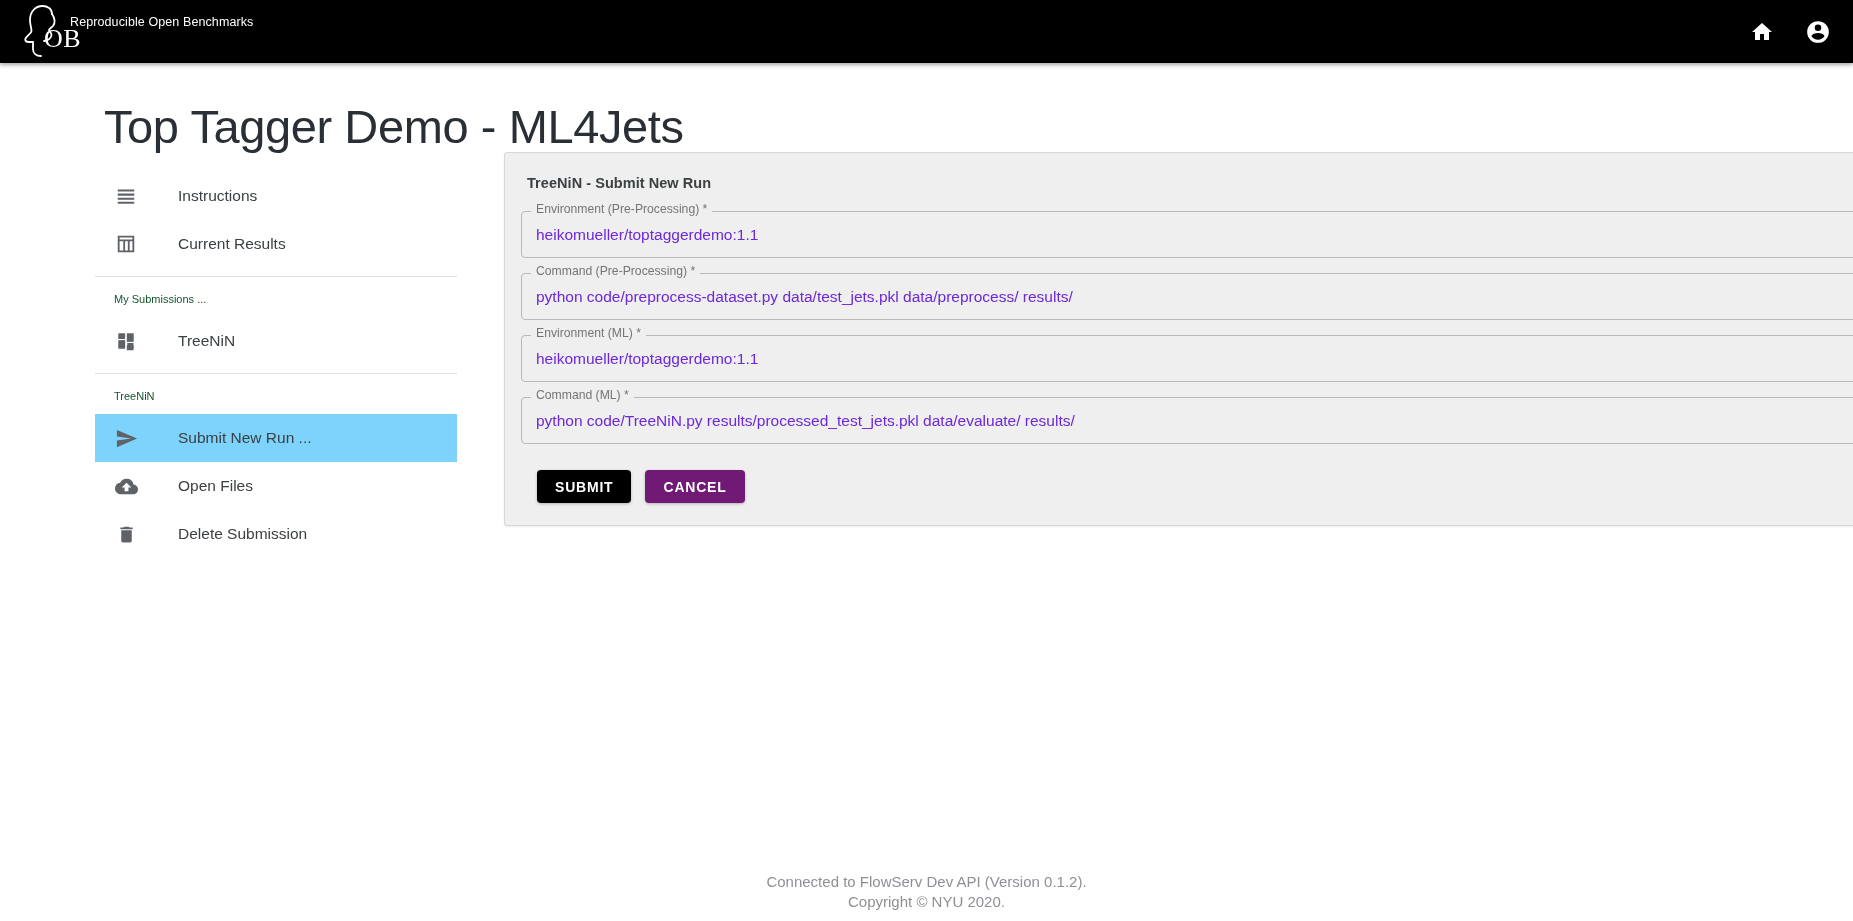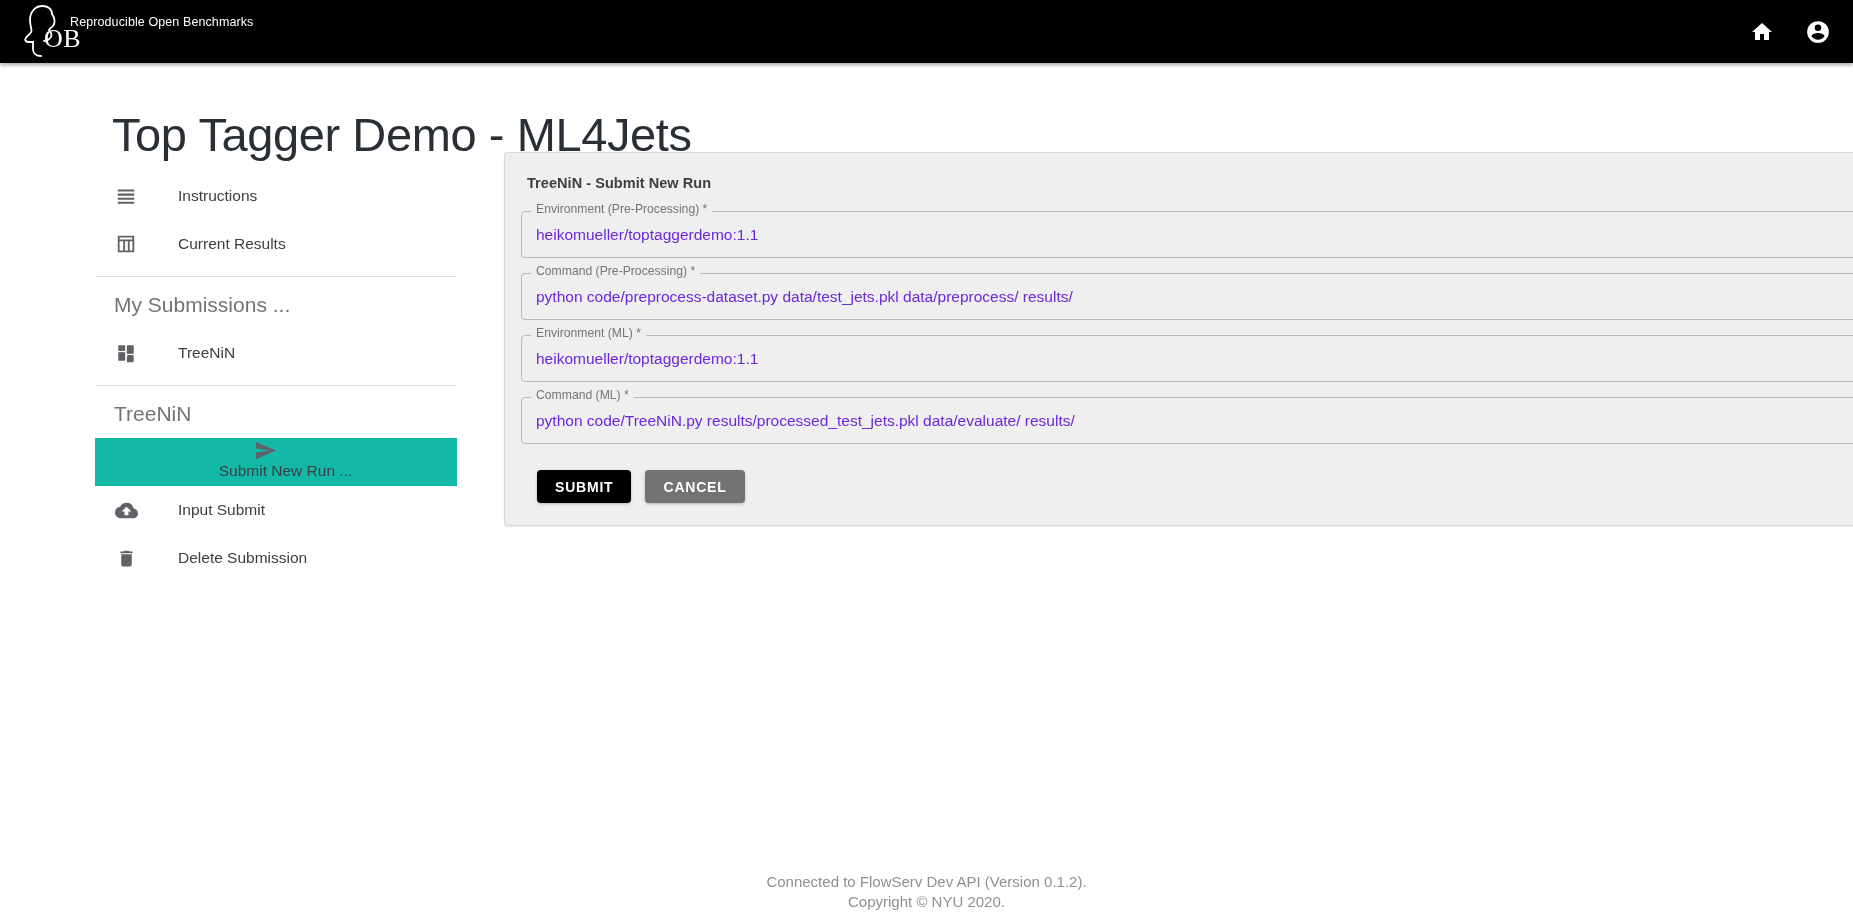--- a/index.html
+++ b/index.html
@@ -68,21 +68,21 @@
   .icon-btn {
     width: 30px; height: 30px;
     display: flex; align-items: center; justify-content: center;
     cursor: pointer;
     background: none; border: none; padding: 0;
   }
   .icon-btn svg { display: block; }
 
   
   .page-title {
-    margin: 16px;
+    margin: 8px;
     padding: 0;
     position: absolute;
     left: 96px;
     top: 91px;
     font-size: 47px;
     font-weight: 300;
     color: #2a2f36;
     letter-spacing: -0.4px;
     font-stretch: condensed;
     white-space: nowrap;
@@ -104,21 +104,21 @@
     width: 362px;
   }
   .nav-item {
     display: flex;
     align-items: center;
     height: 48px;
     padding-left: 19px;
     cursor: pointer;
     user-select: none;
   }
-  .nav-item.selected { background: #14b8a6; flex-direction: column; }
+  .nav-item.selected { background: #7dd3fc; }
   .nav-icon {
     width: 24px;
     height: 24px;
     flex: 0 0 24px;
     margin-right: 40px;
     display: flex;
     align-items: center;
     justify-content: center;
     color: #5f6368;
   }
@@ -128,22 +128,22 @@
     color: #3c4043;
     white-space: nowrap;
   }
   .nav-divider {
     height: 1px;
     background: #e0e0e0;
     margin: 8px 0 4px 0;
     width: 362px;
   }
   .nav-subheader {
-    font-size: 21px;
-    color: #737373;
+    font-size: 11px;
+    color: #14532d;
     padding: 12px 0 12px 19px;
     white-space: nowrap;
   }
 
   
   .panel {
     position: absolute;
     left: 504px;
     top: -20px;
     width: 1491px;
@@ -225,21 +225,21 @@
     font-size: 14px;
     font-weight: 700;
     letter-spacing: .8px;
     color: #ffffff;
     height: 33px;
     padding: 0 18px;
     cursor: pointer;
     box-shadow: 0 1px 3px rgba(0,0,0,.25);
   }
   .btn-submit { background: #000000; }
-  .btn-cancel { background: #737373; }
+  .btn-cancel { background: #701a75; }
 
   
   .footer {
     position: absolute;
     left: 0;
     top: 700px;
     width: 1853px;
     text-align: center;
     color: #8e9094;
     font-size: 15px;
@@ -326,21 +326,21 @@
       </span>
       <span class="nav-label">Submit New Run ...</span>
     </div>
 
     <div class="nav-item">
       <span class="nav-icon">
         <svg width="23" height="23" viewBox="0 0 24 24">
             <path d="M19.35 10.04A7.49 7.49 0 0012 4C9.11 4 6.6 5.64 5.35 8.04A5.994 5.994 0 000 14c0 3.31 2.69 6 6 6h13c2.76 0 5-2.24 5-5 0-2.64-2.05-4.78-4.65-4.96zM14 13v4h-4v-4H7l5-5 5 5h-3z"></path>
           </svg>
       </span>
-      <span class="nav-label">Input Submit</span>
+      <span class="nav-label">Open Files</span>
     </div>
 
     <div class="nav-item">
       <span class="nav-icon">
         <svg width="21" height="21" viewBox="0 0 24 24">
             <path d="M6 19c0 1.1.9 2 2 2h8c1.1 0 2-.9 2-2V7H6v12zM19 4h-3.5l-1-1h-5l-1 1H5v2h14V4z"></path>
           </svg>
       </span>
       <span class="nav-label">Delete Submission</span>
     </div>

